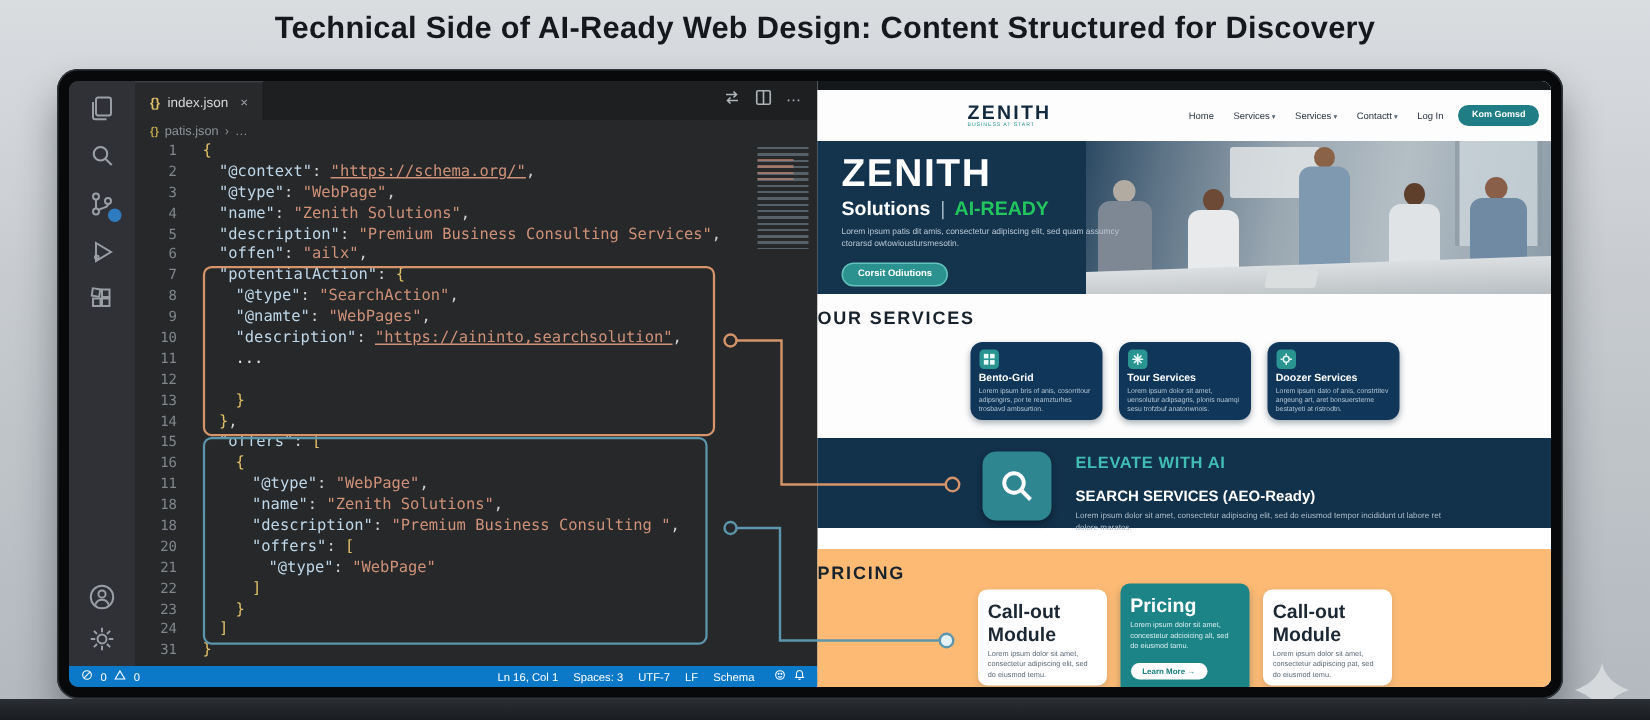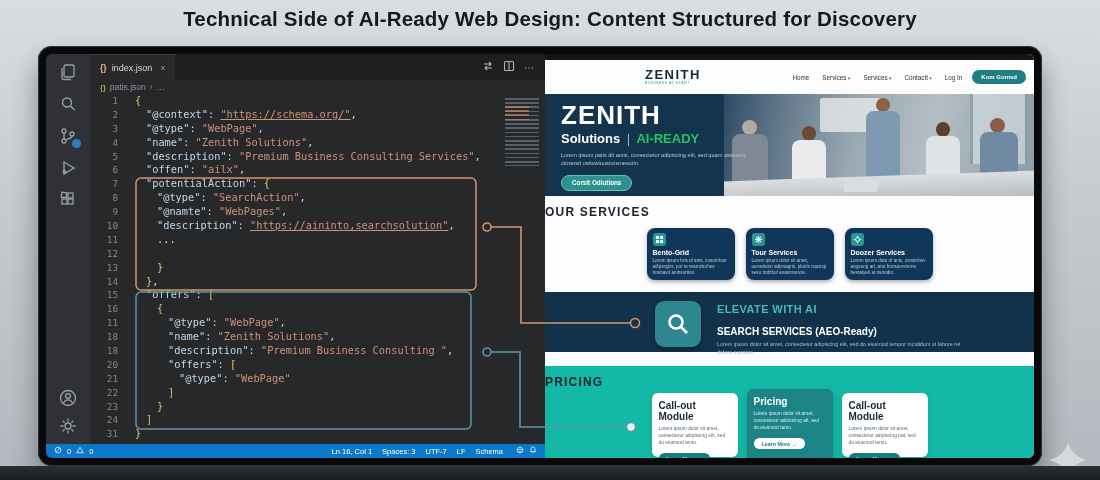--- a/index.html
+++ b/index.html
@@ -112,26 +112,26 @@
 
   .elevate{position:absolute;left:0;top:238px;width:100%;height:60px;background:#12314a;}
   .el-ic{position:absolute;left:110px;top:9px;width:46px;height:46px;background:#2e8691;border-radius:9px;
     display:flex;align-items:center;justify-content:center;box-shadow:0 2px 4px rgba(0,0,0,.3);}
   .el-ic svg{width:26px;height:26px;}
   .el-txt{position:absolute;left:172px;top:11px;width:280px;}
   .el-k{font-size:11px;font-weight:bold;color:#41bdb4;letter-spacing:.4px;}
   .el-t{font-size:10px;font-weight:bold;color:#fff;margin-top:11px;}
   .el-b{font-size:5.4px;line-height:1.5;color:#aebecb;margin-top:2.5px;width:255px;}
 
-  .pricing{position:absolute;left:0;top:312px;width:100%;height:92px;background:#14b8a6;}
+  .pricing{position:absolute;left:0;top:312px;width:100%;height:92px;background:#fdba74;}
   .pr-row{position:absolute;left:0;top:23px;width:100%;display:flex;justify-content:center;align-items:flex-start;gap:9px;}
   .pr-card{width:86px;border-radius:6px;padding:7px 7px 6px;box-sizing:border-box;}
   .pr-card.light{background:#fff;height:64px;box-shadow:0 2px 5px rgba(40,70,90,.18);margin-top:4px;}
   .pr-card.teal{background:#1c8487;height:74px;box-shadow:0 3px 6px rgba(20,70,80,.3);}
-  .pr-t{font-size:10px;font-weight:bold;color:#1b2733;}
+  .pr-t{font-size:13px;font-weight:bold;color:#1b2733;}
   .pr-card.teal .pr-t{color:#fff;}
   .pr-b{font-size:4.9px;line-height:1.5;color:#5c6b77;margin-top:2.5px;}
   .pr-card.teal .pr-b{color:#d6ecec;}
   .pr-cta{display:inline-block;margin-top:4px;background:#157d7f;color:#fff;font-size:5.3px;font-weight:bold;
     padding:2.8px 8px;border-radius:8px;}
   .pr-card.teal .pr-cta{background:#fff;color:#157d7f;}
 
   .overlay{position:absolute;left:0;top:0;width:988px;height:404px;z-index:40;pointer-events:none;}
 </style>
 </head>

